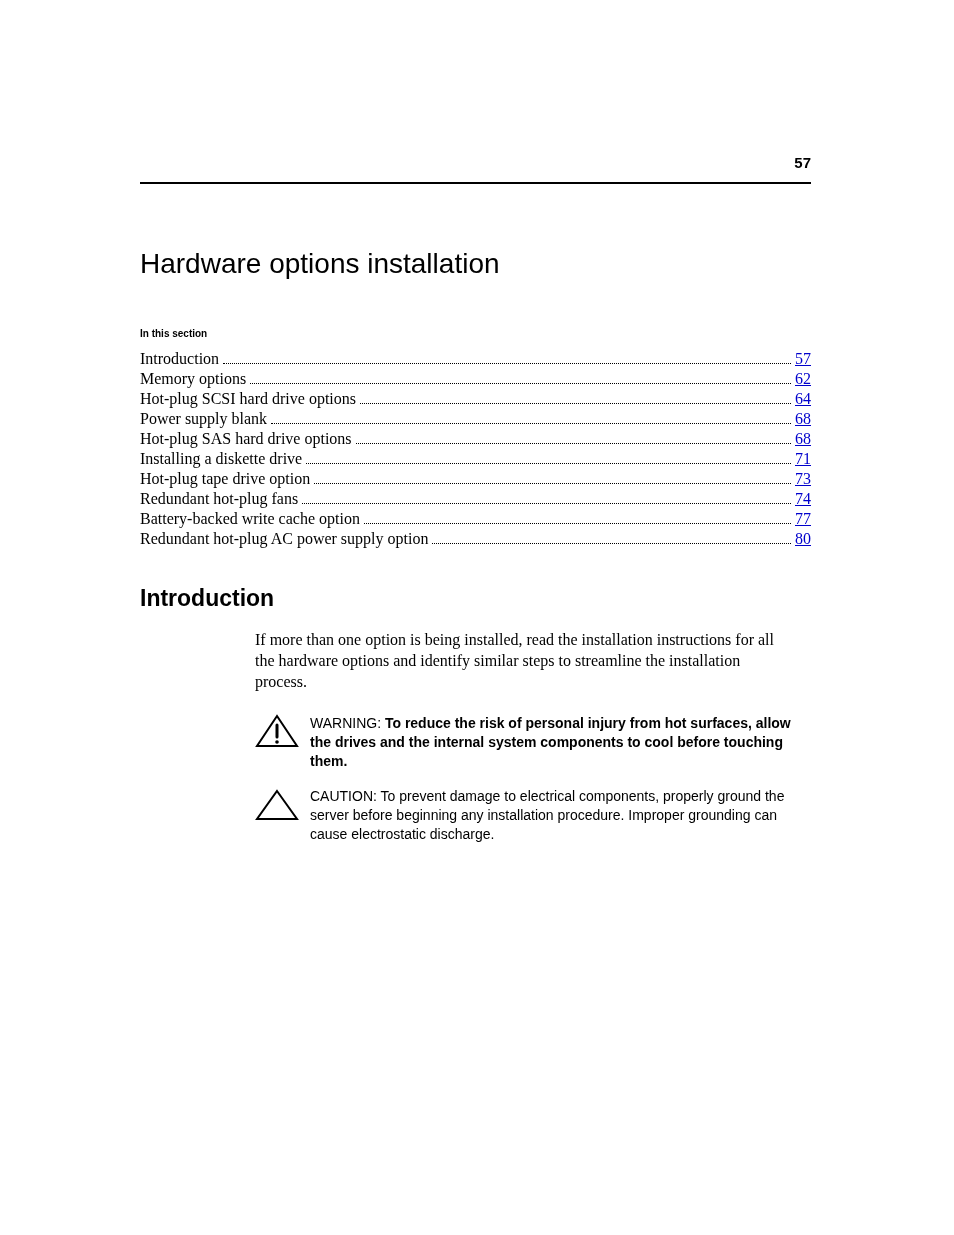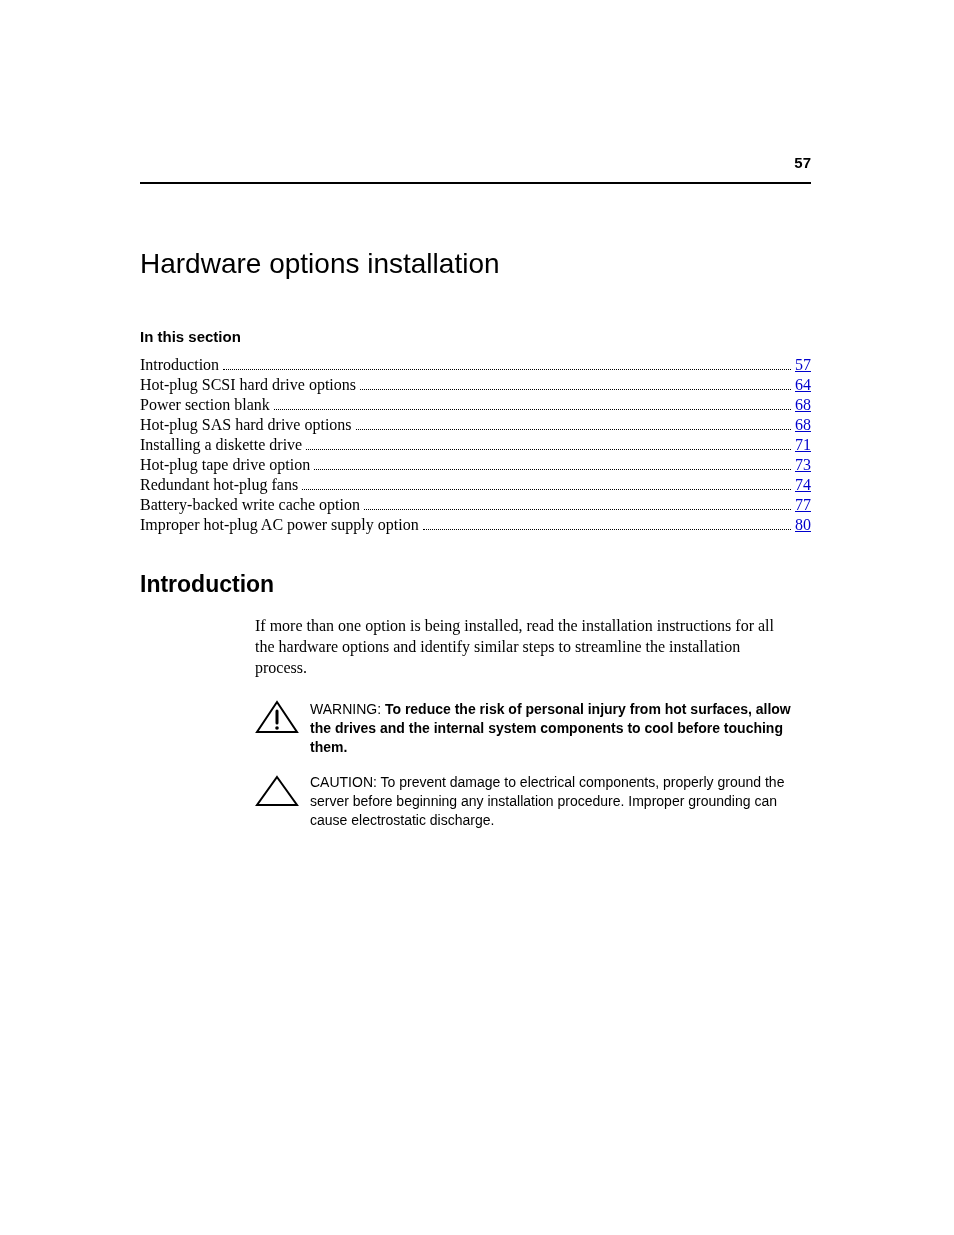--- a/index.html
+++ b/index.html
@@ -34,21 +34,21 @@
   }
   h1.chapter-title {
     font-family: Arial, Helvetica, sans-serif;
     font-weight: normal;
     font-size: 28px;
     margin: 78px 0 0 0;
   }
   .in-this-section {
     font-family: Arial, Helvetica, sans-serif;
     font-weight: bold;
-    font-size: 15px;
+    font-size: 10px;
     margin: 48px 0 10px 0;
   }
   .toc {
     margin: 0 0 30px 0;
   }
   .toc-row {
     display: flex;
     align-items: baseline;
     line-height: 1.25;
     font-size: 16px;
@@ -118,26 +118,31 @@
 
   <div class="in-this-section">In this section</div>
 
   <div class="toc">
     <div class="toc-row">
       <span class="toc-label">Introduction</span>
       <span class="toc-dots"></span>
       <a class="toc-page" href="#">57</a>
     </div>
     <div class="toc-row">
+      <span class="toc-label">Memory options</span>
+      <span class="toc-dots"></span>
+      <a class="toc-page" href="#">62</a>
+    </div>
+    <div class="toc-row">
       <span class="toc-label">Hot-plug SCSI hard drive options</span>
       <span class="toc-dots"></span>
       <a class="toc-page" href="#">64</a>
     </div>
     <div class="toc-row">
-      <span class="toc-label">Power section blank</span>
+      <span class="toc-label">Power supply blank</span>
       <span class="toc-dots"></span>
       <a class="toc-page" href="#">68</a>
     </div>
     <div class="toc-row">
       <span class="toc-label">Hot-plug SAS hard drive options</span>
       <span class="toc-dots"></span>
       <a class="toc-page" href="#">68</a>
     </div>
     <div class="toc-row">
       <span class="toc-label">Installing a diskette drive</span>
@@ -153,21 +158,21 @@
       <span class="toc-label">Redundant hot-plug fans</span>
       <span class="toc-dots"></span>
       <a class="toc-page" href="#">74</a>
     </div>
     <div class="toc-row">
       <span class="toc-label">Battery-backed write cache option</span>
       <span class="toc-dots"></span>
       <a class="toc-page" href="#">77</a>
     </div>
     <div class="toc-row">
-      <span class="toc-label">Improper hot-plug AC power supply option</span>
+      <span class="toc-label">Redundant hot-plug AC power supply option</span>
       <span class="toc-dots"></span>
       <a class="toc-page" href="#">80</a>
     </div>
   </div>
 
   <h2 class="section-title">Introduction</h2>
 
   <div class="body-block">
     <p class="intro-para">If more than one option is being installed, read the installation instructions for all the hardware options and identify similar steps to streamline the installation process.</p>
 

